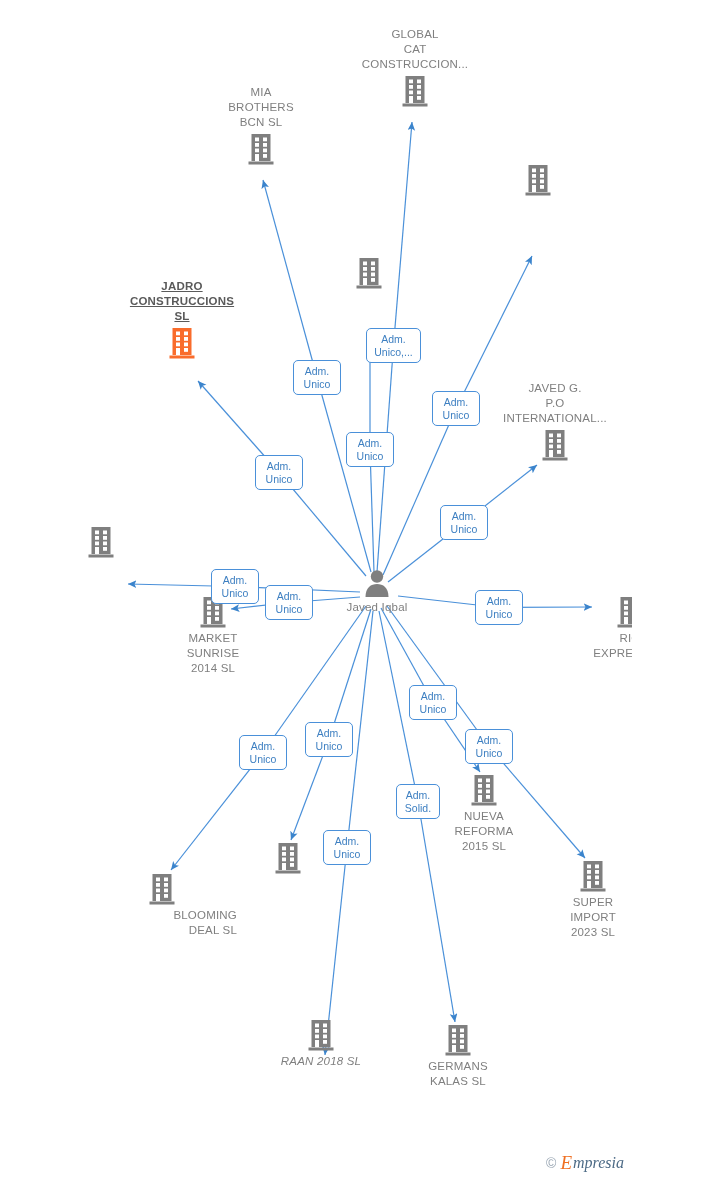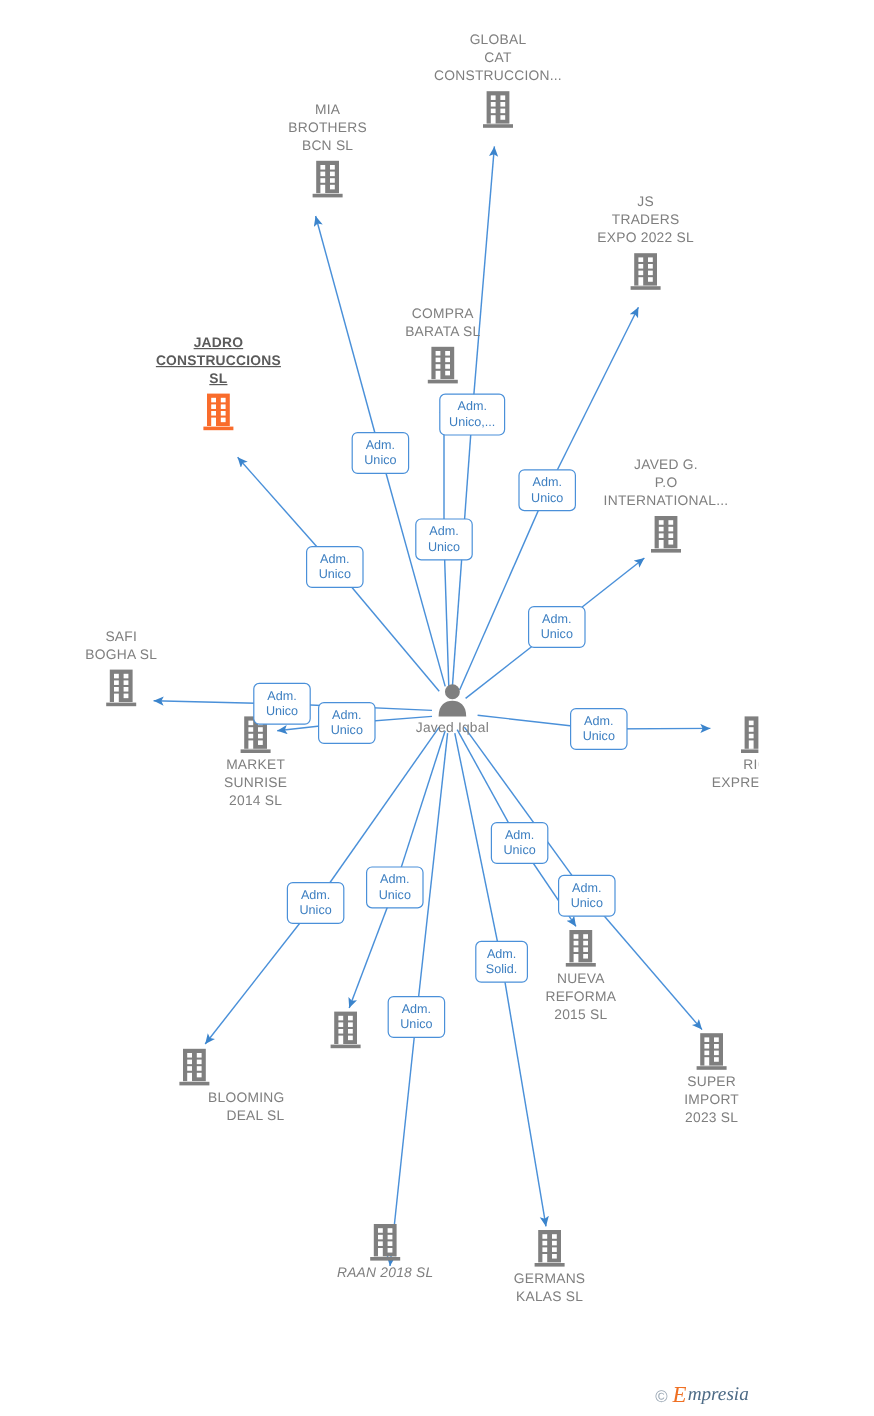--- a/index.html
+++ b/index.html
@@ -154,61 +154,56 @@
             <rect x="8" y="11" width="4" height="3.8" fill="#ffffff"></rect>
             <rect x="16" y="11" width="4" height="3.8" fill="#ffffff"></rect>
             <rect x="8" y="16.5" width="4" height="3.8" fill="#ffffff"></rect>
             <rect x="16" y="16.5" width="4" height="3.8" fill="#ffffff"></rect>
             <rect x="16" y="22" width="4" height="3.8" fill="#ffffff"></rect>
             <rect x="8" y="22" width="4" height="7" fill="#ffffff"></rect>
             <rect x="1.5" y="29.5" width="25" height="3" fill="#7f7f7f"></rect>
           </svg>
         </div>
       </div>
-      <div class="node above" style="left: 273px; top: 85px;">
+      <div class="node above" style="left: 261px; top: 85px;">
         <div class="node-label">MIA
 BROTHERS
 BCN  SL</div>
         <div>
           <svg class="node-icon" width="28" height="34" viewBox="0 0 28 34">
             <rect x="4.5" y="2" width="19" height="27" fill="#7f7f7f"></rect>
             <rect x="8" y="5.5" width="4" height="3.8" fill="#ffffff"></rect>
             <rect x="16" y="5.5" width="4" height="3.8" fill="#ffffff"></rect>
             <rect x="8" y="11" width="4" height="3.8" fill="#ffffff"></rect>
             <rect x="16" y="11" width="4" height="3.8" fill="#ffffff"></rect>
             <rect x="8" y="16.5" width="4" height="3.8" fill="#ffffff"></rect>
             <rect x="16" y="16.5" width="4" height="3.8" fill="#ffffff"></rect>
             <rect x="16" y="22" width="4" height="3.8" fill="#ffffff"></rect>
             <rect x="8" y="22" width="4" height="7" fill="#ffffff"></rect>
             <rect x="1.5" y="29.5" width="25" height="3" fill="#7f7f7f"></rect>
           </svg>
         </div>
       </div>
       <div class="node above" style="left: 538px; top: 162px;">
-        <div class="node-label">JS
-TRADERS
-EXPO 2022  SL</div>
         <div>
           <svg class="node-icon" width="28" height="34" viewBox="0 0 28 34">
             <rect x="4.5" y="2" width="19" height="27" fill="#7f7f7f"></rect>
             <rect x="8" y="5.5" width="4" height="3.8" fill="#ffffff"></rect>
             <rect x="16" y="5.5" width="4" height="3.8" fill="#ffffff"></rect>
             <rect x="8" y="11" width="4" height="3.8" fill="#ffffff"></rect>
             <rect x="16" y="11" width="4" height="3.8" fill="#ffffff"></rect>
             <rect x="8" y="16.5" width="4" height="3.8" fill="#ffffff"></rect>
             <rect x="16" y="16.5" width="4" height="3.8" fill="#ffffff"></rect>
             <rect x="16" y="22" width="4" height="3.8" fill="#ffffff"></rect>
             <rect x="8" y="22" width="4" height="7" fill="#ffffff"></rect>
             <rect x="1.5" y="29.5" width="25" height="3" fill="#7f7f7f"></rect>
           </svg>
         </div>
       </div>
       <div class="node above" style="left: 369px; top: 255px;">
-        <div class="node-label">COMPRA
-BARATA SL</div>
         <div>
           <svg class="node-icon" width="28" height="34" viewBox="0 0 28 34">
             <rect x="4.5" y="2" width="19" height="27" fill="#7f7f7f"></rect>
             <rect x="8" y="5.5" width="4" height="3.8" fill="#ffffff"></rect>
             <rect x="16" y="5.5" width="4" height="3.8" fill="#ffffff"></rect>
             <rect x="8" y="11" width="4" height="3.8" fill="#ffffff"></rect>
             <rect x="16" y="11" width="4" height="3.8" fill="#ffffff"></rect>
             <rect x="8" y="16.5" width="4" height="3.8" fill="#ffffff"></rect>
             <rect x="16" y="16.5" width="4" height="3.8" fill="#ffffff"></rect>
             <rect x="16" y="22" width="4" height="3.8" fill="#ffffff"></rect>
@@ -249,22 +244,20 @@
             <rect x="16" y="11" width="4" height="3.8" fill="#ffffff"></rect>
             <rect x="8" y="16.5" width="4" height="3.8" fill="#ffffff"></rect>
             <rect x="16" y="16.5" width="4" height="3.8" fill="#ffffff"></rect>
             <rect x="16" y="22" width="4" height="3.8" fill="#ffffff"></rect>
             <rect x="8" y="22" width="4" height="7" fill="#ffffff"></rect>
             <rect x="1.5" y="29.5" width="25" height="3" fill="#7f7f7f"></rect>
           </svg>
         </div>
       </div>
       <div class="node above" style="left: 101px; top: 524px;">
-        <div class="node-label">SAFI
-BOGHA  SL</div>
         <div>
           <svg class="node-icon" width="28" height="34" viewBox="0 0 28 34">
             <rect x="4.5" y="2" width="19" height="27" fill="#7f7f7f"></rect>
             <rect x="8" y="5.5" width="4" height="3.8" fill="#ffffff"></rect>
             <rect x="16" y="5.5" width="4" height="3.8" fill="#ffffff"></rect>
             <rect x="8" y="11" width="4" height="3.8" fill="#ffffff"></rect>
             <rect x="16" y="11" width="4" height="3.8" fill="#ffffff"></rect>
             <rect x="8" y="16.5" width="4" height="3.8" fill="#ffffff"></rect>
             <rect x="16" y="16.5" width="4" height="3.8" fill="#ffffff"></rect>
             <rect x="16" y="22" width="4" height="3.8" fill="#ffffff"></rect>

